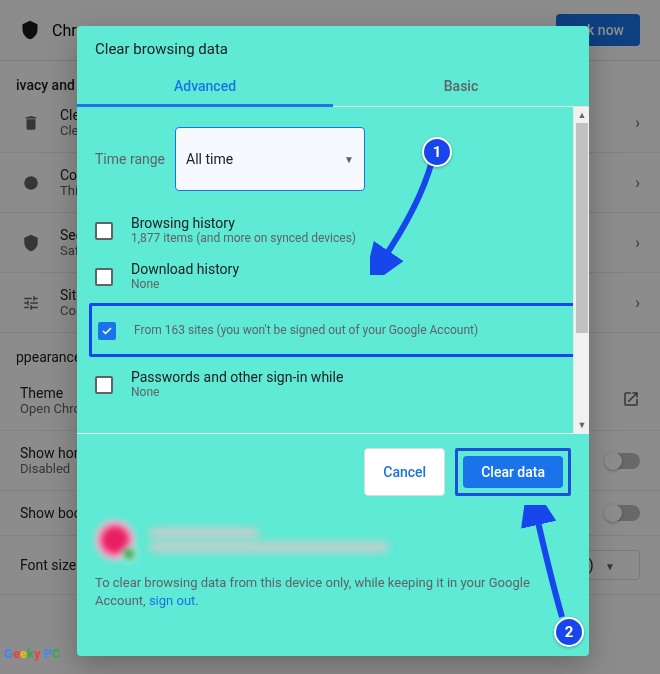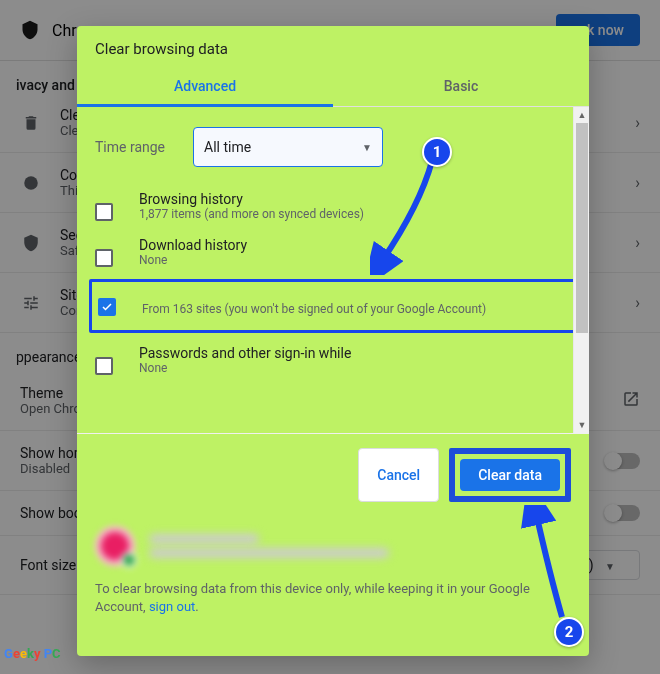--- a/index.html
+++ b/index.html
@@ -81,21 +81,21 @@
     .bg-select {
       margin-left:auto; border:1px solid #dadce0; padding:6px 24px 6px 10px; font-size:14px; color:#202124; border-radius:4px; background:#fff;
     }
     
     .dialog {
       position:absolute;
       left: 77px;
       top: 26px;
       width: 512px;
       height: 630px;
-      background: #bef264;
+      background: #5eead4;
       border-radius: 4px;
       z-index: 10;
       box-shadow: 0 10px 30px rgba(0,0,0,.25);
       display:flex;
       flex-direction:column;
     }
     .dialog-title {
       font-size: 15px;
       color:#202124;
       padding: 14px 18px 10px;
@@ -138,39 +138,38 @@
     .scrollbar-thumb {
       position:absolute;
       left:2px; width:12px; top:0; height:210px; background:#c1c1c1;
     }
     .scrollbar-arrow {
       position:absolute;left:0;width:16px;height:16px;display:flex;align-items:center;justify-content:center;font-size:9px;color:#666;
     }
     .time-row {
       display:flex;
       align-items:center;
-      gap: 18px;
       padding: 8px 0 16px;
     }
     .time-label { color:#5f6368; font-size: 14px; width:80px; }
     .time-select {
       flex: 0 0 190px;
       border:1px solid #1a73e8;
       border-radius:4px;
-      padding: 11px 10px;
+      padding: 23px 10px;
       font-size:14px;
       color:#202124;
       display:flex; justify-content:space-between; align-items:center;
       background:#f6f9fe;
     }
     .tri { font-size:10px; color:#5f6368; }
     .ck-row {
       display:flex;
-      align-items:flex-end;
-      gap: 26px;
+      align-items:center;
+      gap: 18px;
       padding: 8px 0;
     }
     .ck {
       width:18px;height:18px;flex-shrink:0; margin-top:2px;
       border:2px solid #5f6368;border-radius:2px;background:#fff;
       display:flex;align-items:center;justify-content:center;
     }
     .ck.checked { background:#1a73e8; border-color:#1a73e8; }
     .ck.checked svg { display:block; }
     .ck svg { display:none; width:12px;height:12px;fill:none;stroke:#fff;stroke-width:3; }
@@ -195,21 +194,21 @@
       background:#fff;
       color:#1a73e8;
       padding:8px 18px;
       font-size:14px;
       font-weight:500;
       border-radius:4px;
       cursor:pointer;
     }
     .clear-wrap {
       margin-left:10px;
-      border:6px solid #1d4ed8;
+      border:3px solid #1d4ed8;
       padding:5px;
       border-radius:2px;
     }
     .btn-clear {
       background:#1a73e8;
       color:#fff;
       border:none;
       padding:8px 18px;
       font-size:14px;
       font-weight:500;

